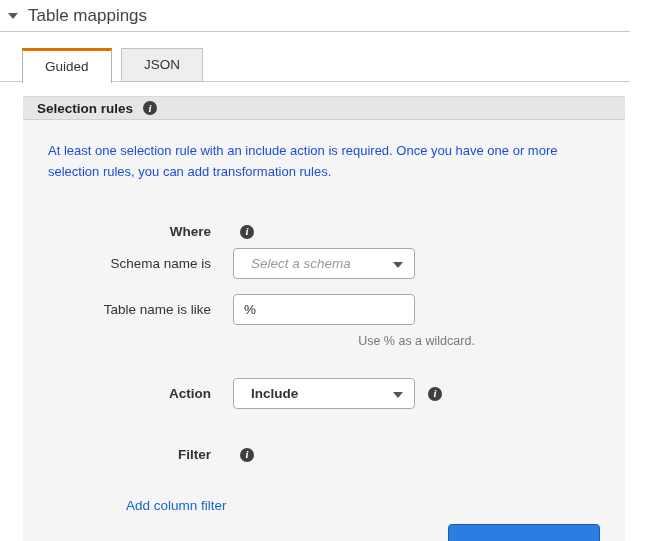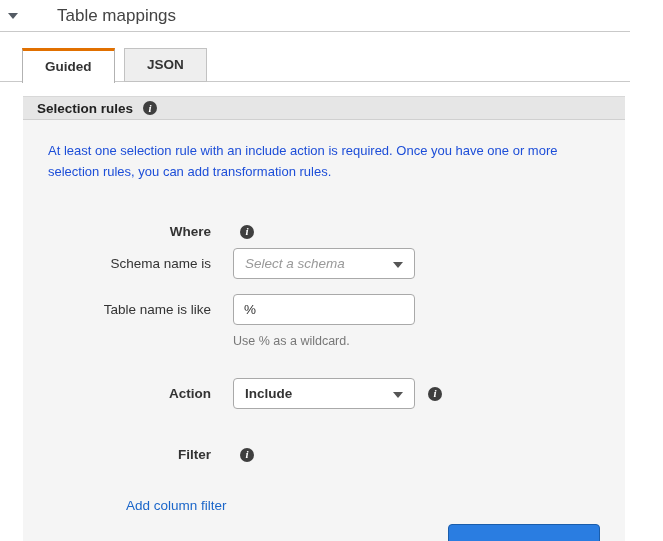--- a/index.html
+++ b/index.html
@@ -12,21 +12,20 @@
     overflow: hidden;
     background: #fff;
   }
 
   
   .section-header {
     display: flex;
     align-items: center;
     padding: 5px 0 0 8px;
     height: 27px;
-    gap: 29px;
   }
   .caret-down {
     width: 0; height: 0;
     border-left: 5px solid transparent;
     border-right: 5px solid transparent;
     border-top: 6px solid #545b64;
     margin-right: 10px;
     cursor: pointer;
   }
   .section-title {
@@ -52,21 +51,21 @@
     position: absolute;
     left: 0; right: 0; bottom: 0;
     border-bottom: 1px solid #c9c9c9;
   }
   .tab {
     position: relative;
     display: inline-block;
     height: 34px;
     padding: 8px 22px 0 22px;
     font-size: 13.5px;
-    font-weight: bold;
+    font-weight: normal;
     color: #333;
     cursor: pointer;
     vertical-align: bottom;
   }
   .tab.active {
     background: #fff;
     border: 1px solid #b2b2b2;
     border-top: 3px solid #e17000;
     border-bottom: none;
     margin-left: 22px;
@@ -139,38 +138,38 @@
     font-size: 13.5px;
     color: #333;
     margin-right: 22px;
     flex: 0 0 auto;
   }
   .form-label.bold { font-weight: bold; }
 
   .row-where  { margin-top: 42px; }
   .row-schema { margin-top: 9px; }
   .row-table  { margin-top: 15px; }
-  .row-hint   { margin-top: 9px; }
+  .row-hint   { margin-top: 9px; justify-content: center; }
   .row-action { margin-top: 30px; }
   .row-filter { margin-top: 38px; }
   .row-link   { margin-top: 36px; }
   .row-button { margin-top: 11px; justify-content: flex-end; }
 
   .icon-offset { margin-left: 7px; }
 
   .select-box {
     position: relative;
     width: 182px;
     height: 31px;
     background: #fff;
     border: 1px solid #a9a9a9;
     border-radius: 4px;
     display: flex;
     align-items: center;
-    padding: 0 26px 0 11px;
+    padding: 0 26px 0 17px;
     cursor: pointer;
     font-size: 13.5px;
   }
   .select-box .placeholder { color: #999; font-style: italic; }
   .select-box .value { color: #333; font-weight: bold; }
   .select-caret {
     position: absolute;
     right: 11px;
     top: 13px;
     width: 0; height: 0;

